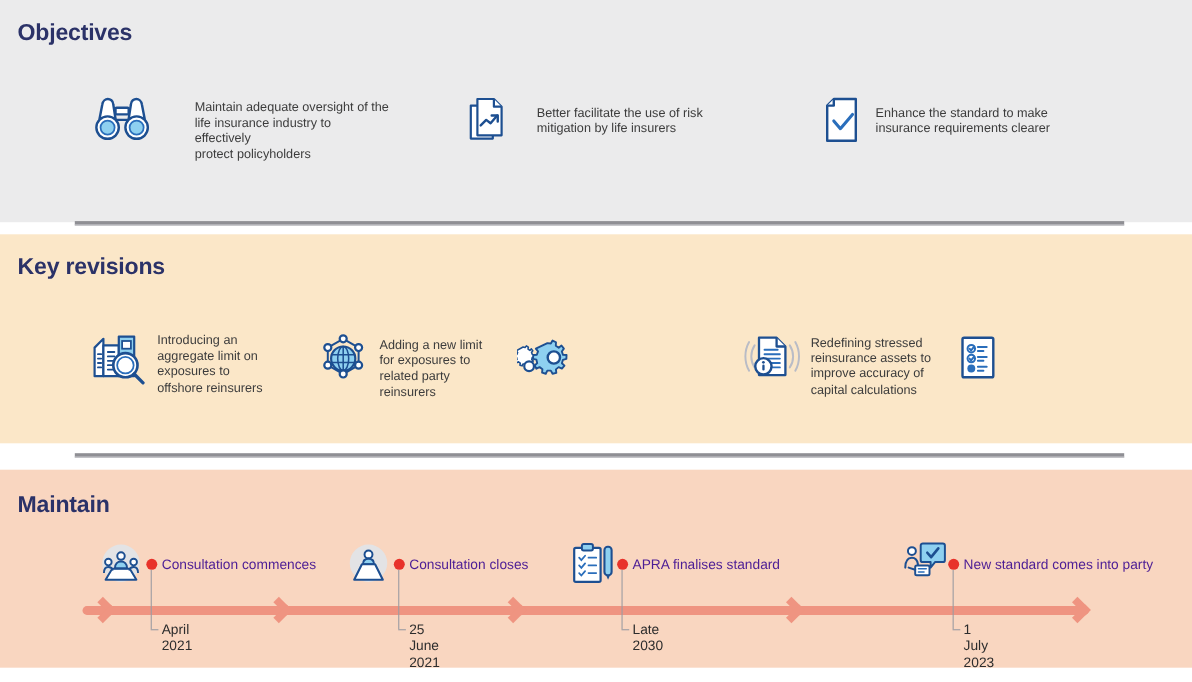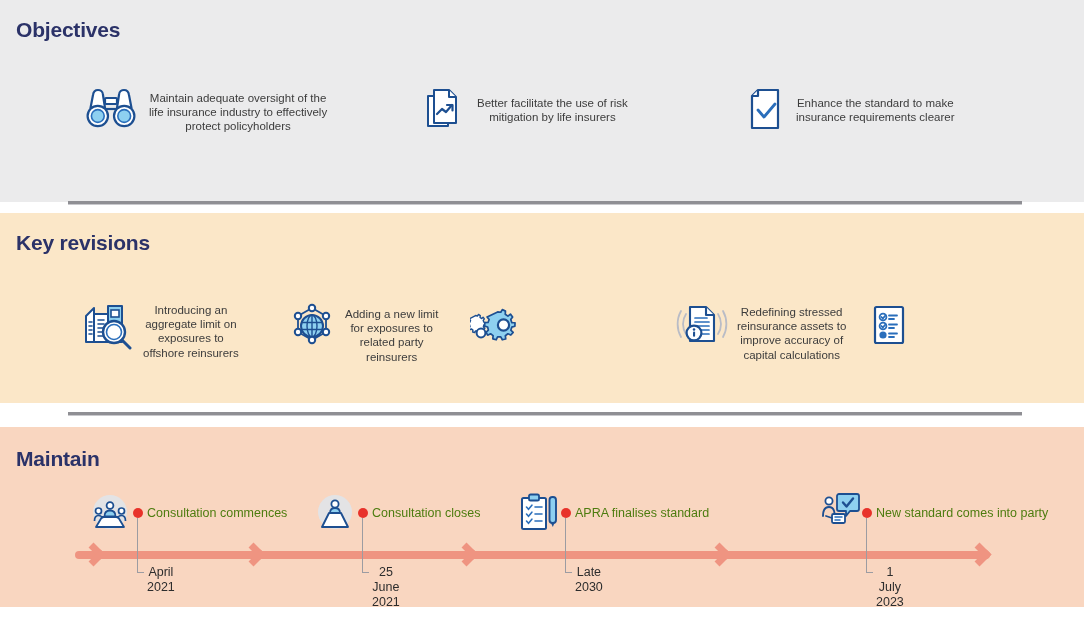--- a/index.html
+++ b/index.html
@@ -8,21 +8,20 @@
     width: 1084px; height: 620px;
     background: #ffffff;
     font-family: "Liberation Sans", sans-serif;
     overflow: hidden;
   }
   .page {
     position: relative;
     width: 1084px;
     height: 444px;
     background: #ffffff;
-    text-align: center;
   }
 
   
   .section { position: absolute; left: 0; width: 1084px; }
   #sec-objectives { top: 0;   height: 202px; background: #ebebec; }
   #sec-revisions  { top: 213px; height: 190px; background: #fbe7c8; }
   #sec-timeline   { top: 427px; height: 180px; background: #f9d6c0; }
 
   .divider {
     position: absolute;
@@ -51,25 +50,25 @@
   .item .item-text {
     color: #3c3c3c;
     font-size: 11.5px;
     line-height: 14.2px;
     white-space: pre-line;
   }
 
   
   #obj-row { position: absolute; top: 86px; left: 0; width: 1084px; height: 70px; }
   .obj-item .icon { margin-right: 12px; }
-  #obj-0 { left: 85px;  top: 0; width: 270px; }
+  #obj-0 { left: 85px;  top: 0; width: 270px; gap: 28px; }
   #obj-1 { left: 425px; top: 0; width: 270px; }
   #obj-2 { left: 748px; top: 0; width: 270px; }
   #obj-0 .item-text { padding-top: 5px; }
-  #obj-1 .item-text { padding-top: 10px; }
+  #obj-1 .item-text { padding-top: 10px; margin-left: 11px; }
   #obj-2 .item-text { padding-top: 10px; }
 
   
   #rev-row { position: absolute; top: 298px; left: 0; width: 1084px; height: 90px; }
   .rev-item .icon { margin-right: 9px; }
   .rev-item .item-text { padding-top: 5px; }
   #rev-0 { left: 82px;  top: 0; width: 190px; }
   #rev-1 { left: 288px; top: 4px; width: 175px; }
   #rev-2 { left: 470px; top: 4px; width: 200px; }
   #rev-3 { left: 676px; top: 2px; width: 190px; }
@@ -90,21 +89,21 @@
   .tl-event { position: absolute; }
   .tl-icon { position: absolute; }
   .tl-dot {
     position: absolute;
     width: 10px; height: 10px;
     border-radius: 50%;
     background: #e8322a;
   }
   .tl-label {
     position: absolute;
-    color: #4d7c0f;
+    color: #4c1d95;
     font-size: 12.5px;
     line-height: 15px;
     white-space: nowrap;
   }
   .tl-stem {
     position: absolute;
     width: 1px;
     background: #9c9ca2;
   }
   .tl-elbow {

